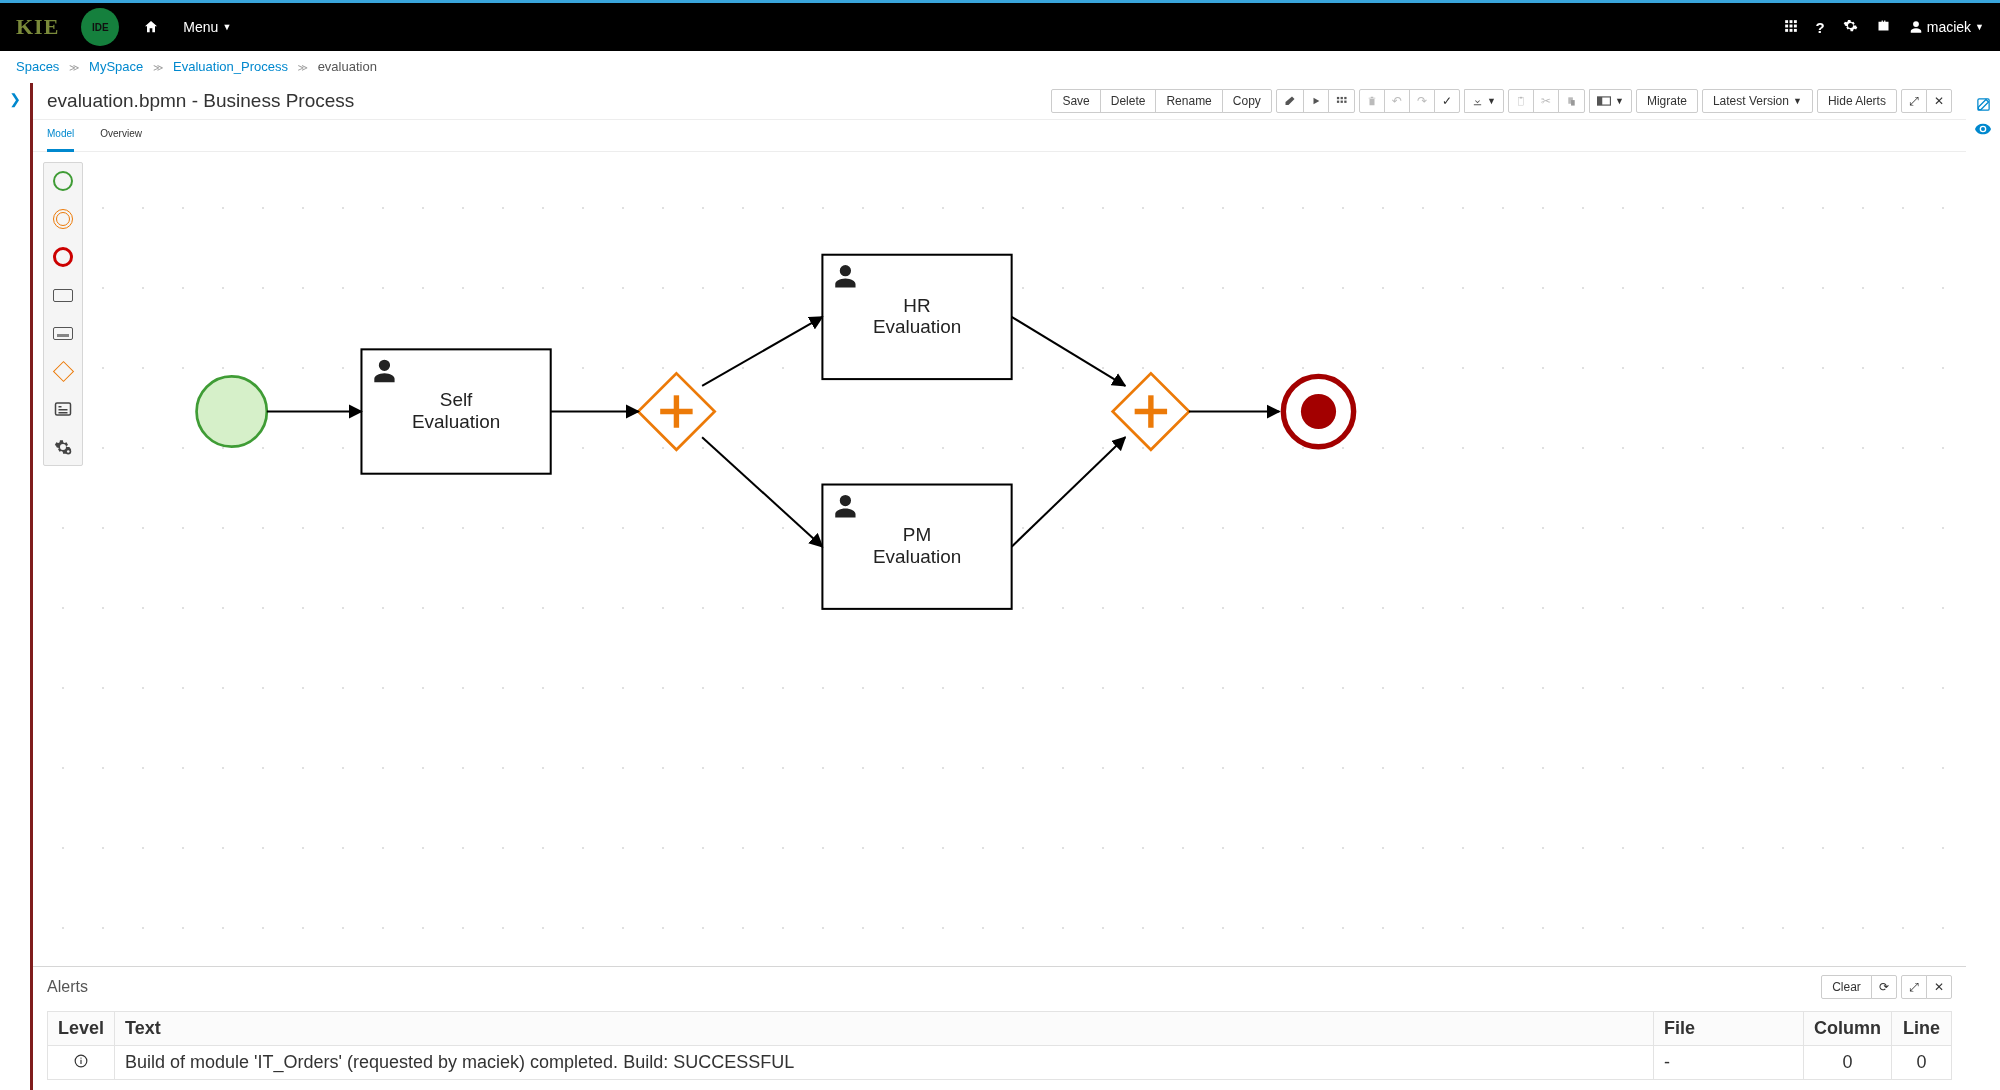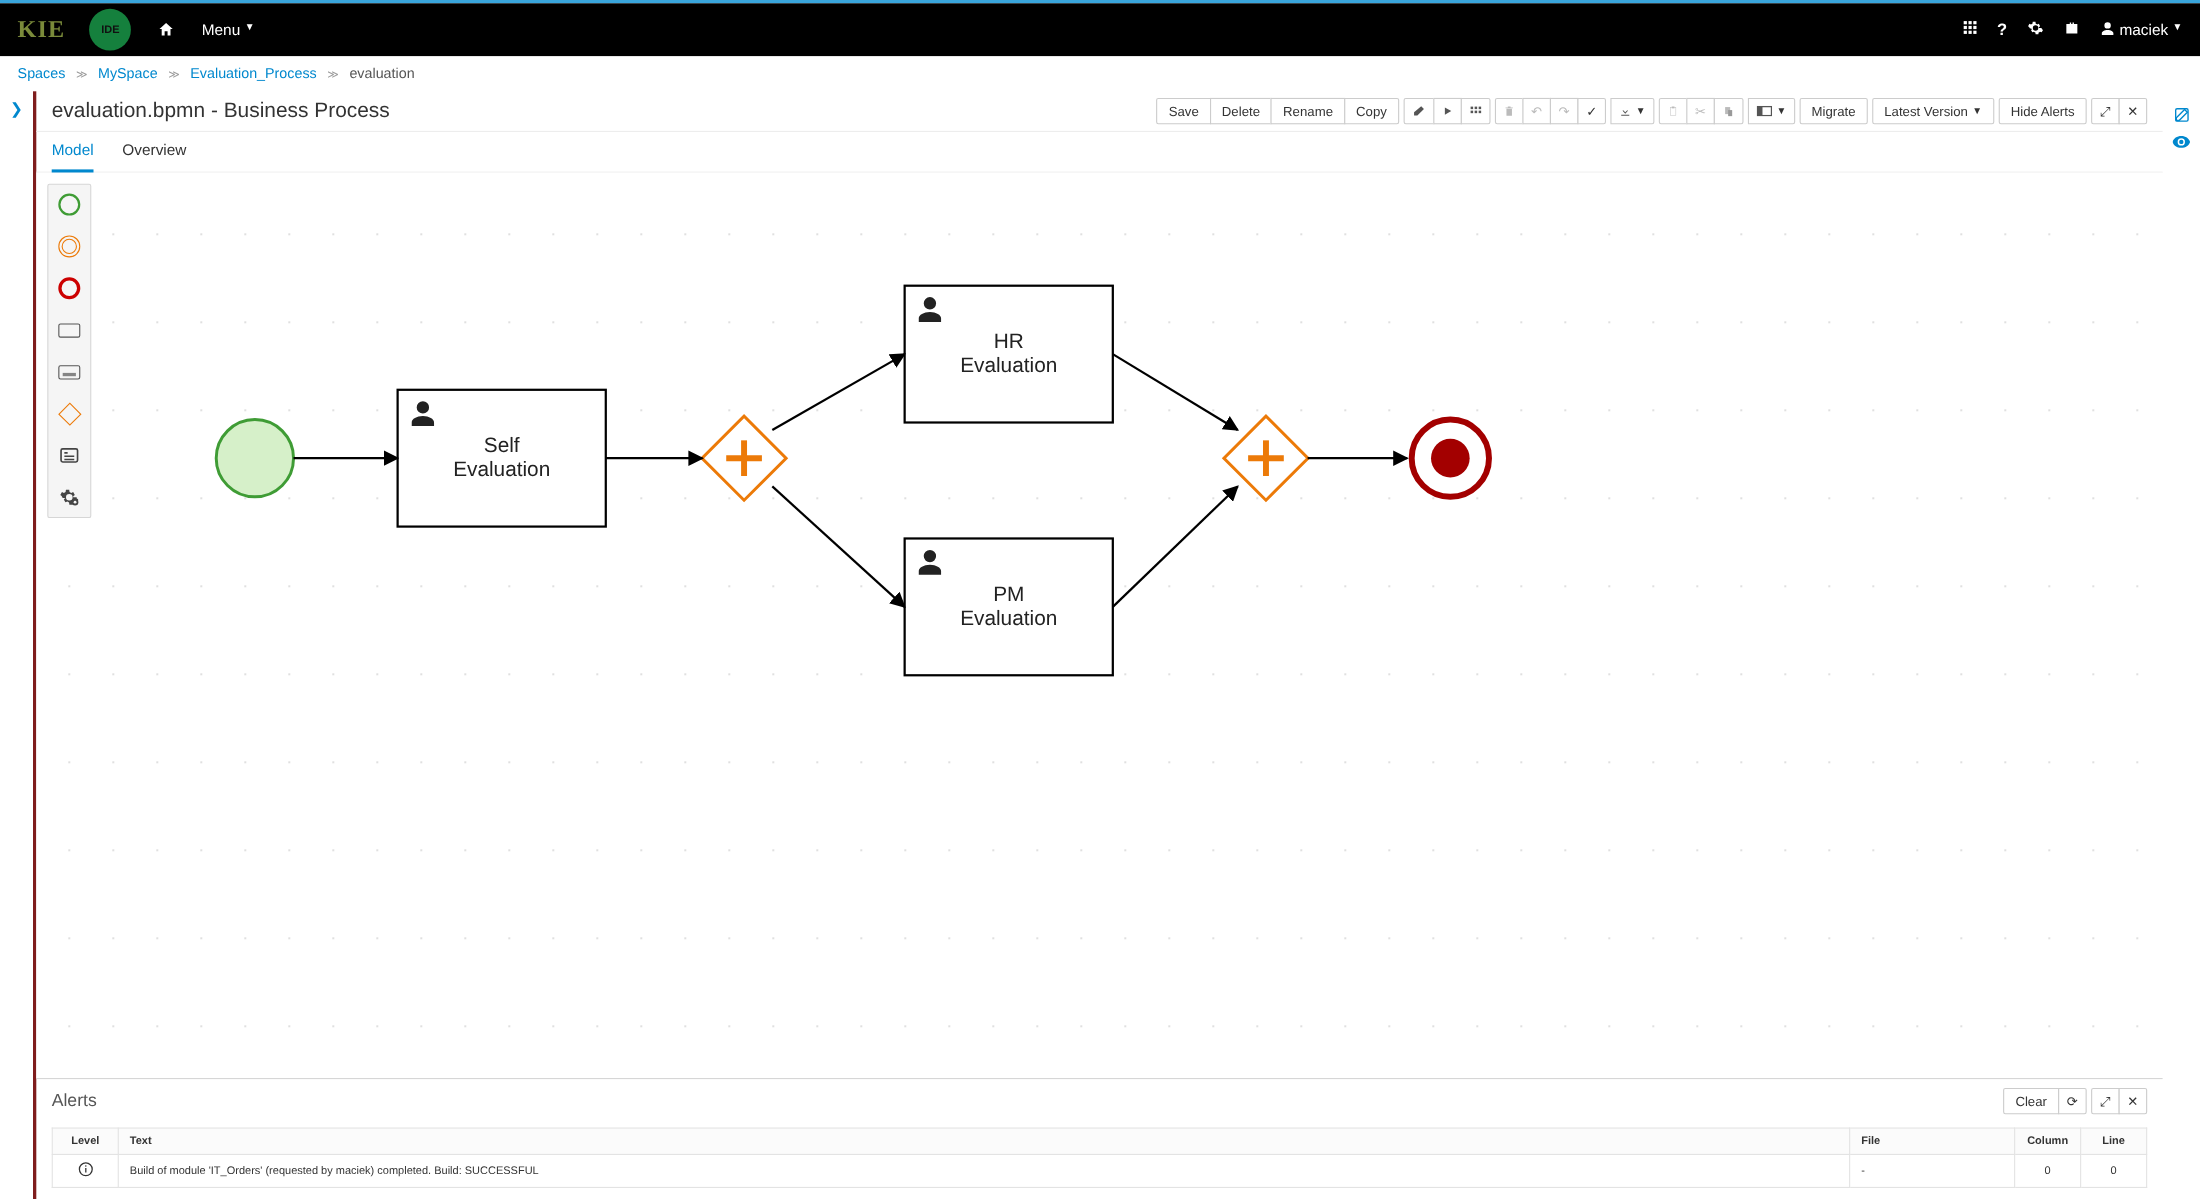--- a/index.html
+++ b/index.html
@@ -8,21 +8,21 @@
 
 
 .top-accent { height: 3px; background: #39a5dc; }
 
 
 .navbar { background: #000; color: #fff; height: 48px; display: flex; align-items: center; padding: 0 16px; }
 .brand { display: flex; align-items: center; gap: 22px; margin-right: 24px; }
 .brand .kie { font-family: Georgia, serif; font-weight: bold; font-size: 22px; color: #7a8a3a; letter-spacing: 1px; }
 .brand .ide-badge { width: 38px; height: 38px; border-radius: 50%; background: #15803d; display: flex; align-items: center; justify-content: center; color: #111; font-size: 10px; font-weight: bold; }
 .nav-left { display: flex; align-items: center; gap: 24px; }
-.nav-item { color: #fff; cursor: pointer; font-size: 14px; display: flex; gap: 4px; }
+.nav-item { color: #fff; cursor: pointer; font-size: 14px; display: flex; align-items: center; gap: 4px; }
 .nav-right { margin-left: auto; display: flex; align-items: center; gap: 18px; }
 .nav-icon { color: #fff; cursor: pointer; font-size: 15px; }
 
 
 .breadcrumb { padding: 8px 16px; font-size: 13px; border-bottom: 1px solid transparent; }
 .breadcrumb a { color: #0088ce; text-decoration: none; }
 .breadcrumb .sep { color: #9c9c9c; padding: 0 6px; font-size: 10px; }
 .breadcrumb .current { color: #555; }
 
 
@@ -38,21 +38,21 @@
 .toolbar { margin-left: auto; display: flex; gap: 4px; align-items: center; flex-wrap: wrap; }
 .btn { background: #fff; border: 1px solid #ccc; border-radius: 2px; padding: 3px 10px; font-size: 12px; cursor: pointer; color: #333; height: 24px; display: inline-flex; align-items: center; justify-content: center; }
 .btn.icon-only { padding: 3px 7px; min-width: 26px; }
 .btn .caret-s { margin-left: 4px; font-size: 9px; }
 .btn-group { display: inline-flex; }
 .btn-group .btn { border-radius: 0; margin-left: -1px; }
 .btn-group .btn:first-child { border-radius: 2px 0 0 2px; margin-left: 0;}
 .btn-group .btn:last-child { border-radius: 0 2px 2px 0; }
 
 
-.tabs { display: flex; gap: 26px; padding: 0 14px; border-bottom: 1px solid #ededed; font-size: 14px; }
+.tabs { display: flex; gap: 26px; padding: 0 14px; border-bottom: 1px solid #ededed; font-size: 10px; }
 .tab { padding: 8px 0 10px; cursor: pointer; color: #333; }
 .tab.active { color: #0088ce; border-bottom: 3px solid #0088ce; margin-bottom: -1px; }
 
 
 .editor-wrap { flex: 1; position: relative; display: flex; min-height: 0; }
 
 
 .palette { position: absolute; left: 10px; top: 10px; width: 40px; background: #f5f5f5; border: 1px solid #d6d6d6; border-radius: 2px; padding: 8px 0; display: flex; flex-direction: column; align-items: center; gap: 18px; z-index: 5;}
 .pal-item { width: 20px; height: 20px; cursor: pointer; display: flex; align-items: center; justify-content: center;}
 .pal-circle { border-radius: 50%; }
@@ -66,21 +66,21 @@
 
 
 .canvas { flex: 1; position: relative; background: #fff; overflow: hidden; }
 .grid-dots { position: absolute; inset: 0; background-image: radial-gradient(circle, rgba(0,0,0,.12) 1px, transparent 1px); background-size: 40px 80px; background-position: 10px 16px; }
 .diagram-svg { position: absolute; inset: 0; }
 
 
 .alerts-panel { border-top: 1px solid #d6d6d6; }
 .alerts-header { display: flex; align-items: center; padding: 8px 14px; font-size: 16px; color: #555; }
 .alerts-actions { margin-left: auto; display: flex; gap: 4px; }
-.alerts-table { width: calc(100% - 28px); margin: 4px 14px 10px; border-collapse: collapse; font-size: 10px; }
+.alerts-table { width: calc(100% - 28px); margin: 4px 14px 10px; border-collapse: collapse; font-size: 18px; }
 .alerts-table th, .alerts-table td { border: 1px solid #e3e3e3; padding: 6px 10px; text-align: left; }
 .alerts-table th { background: #fbfbfb; font-weight: 600; }
 .alerts-table td.center, .alerts-table th.center { text-align: center; }
 .alerts-table .col-level { width: 60px; }
 .alerts-table .col-file { width: 150px; }
 .alerts-table .col-num { width: 60px; }
 </style>
 </head>
 <body>
 

